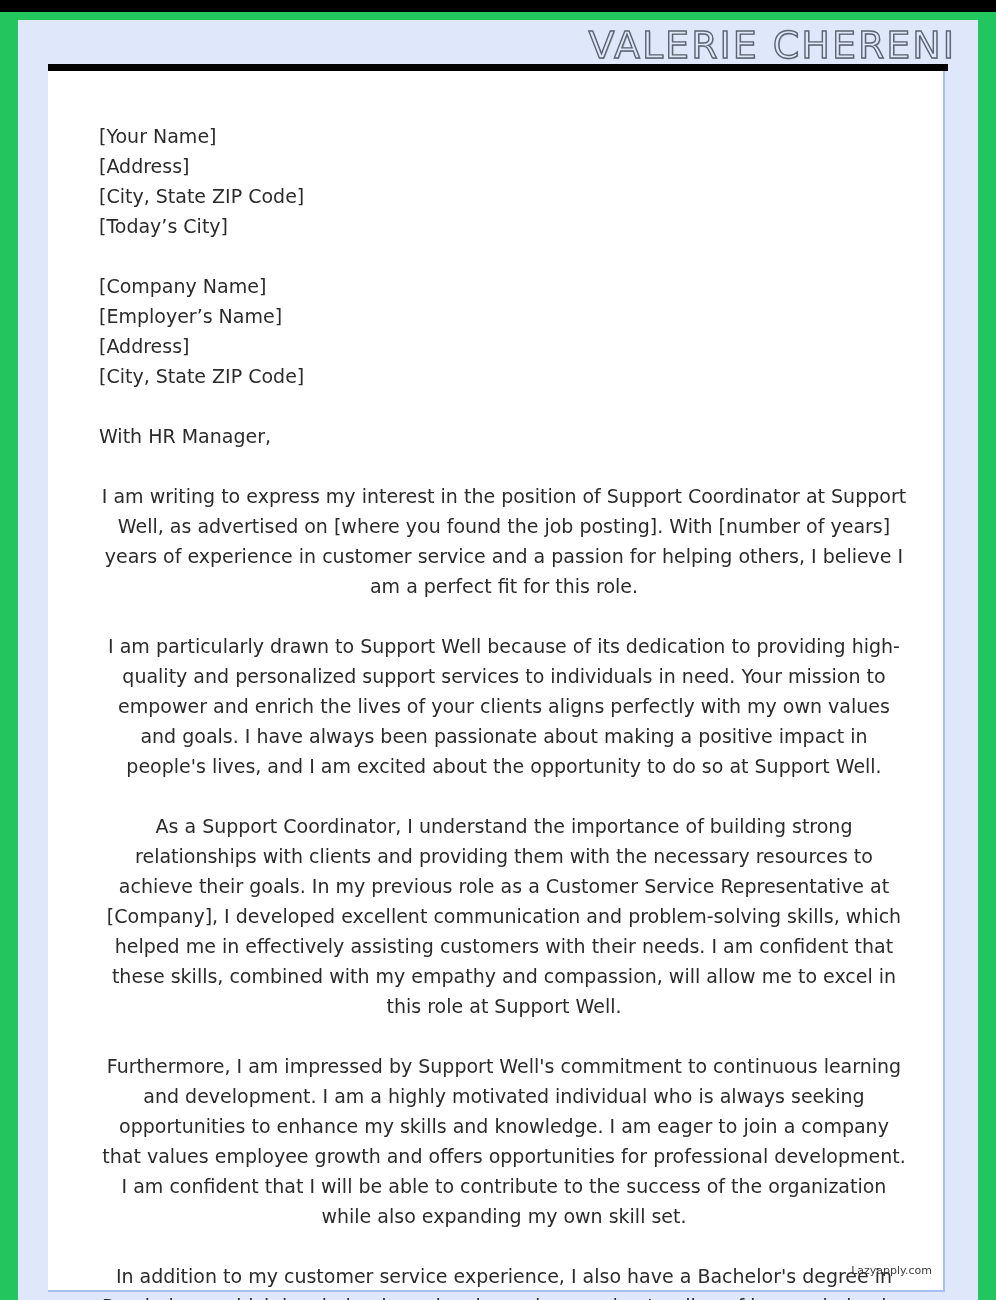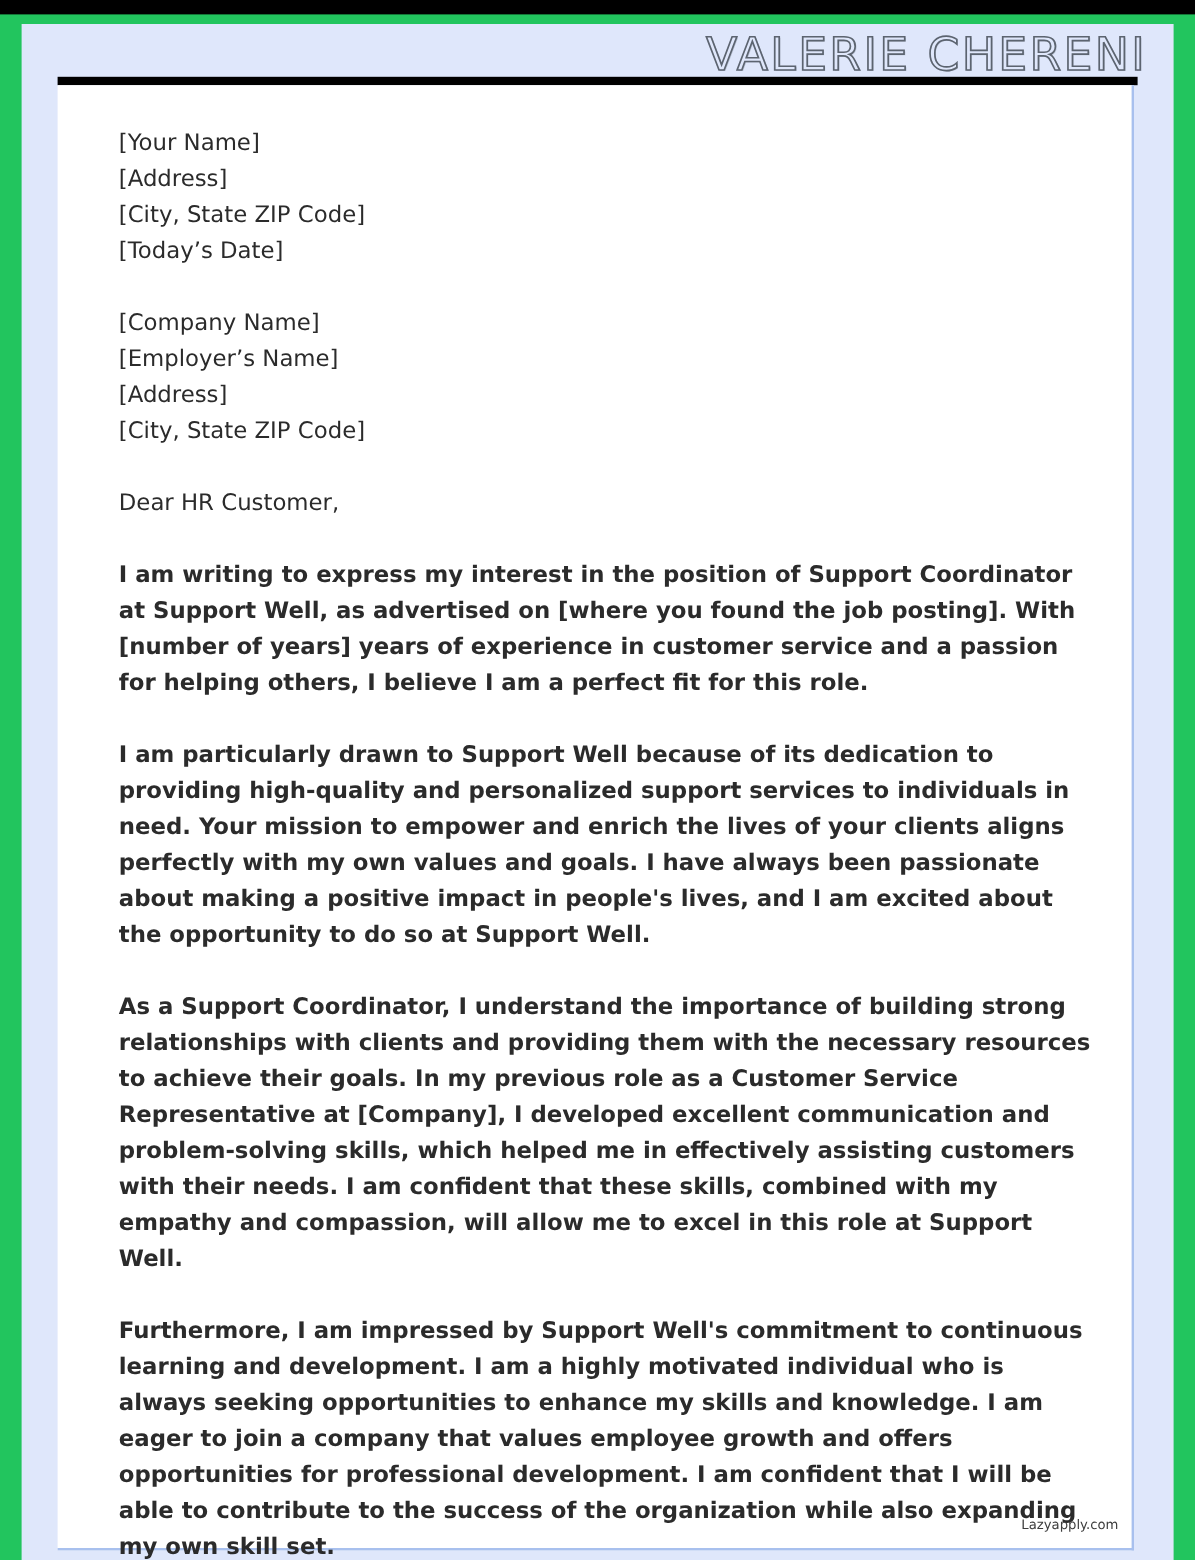--- a/index.html
+++ b/index.html
@@ -95,26 +95,25 @@
   #letter .block {
     margin: 0 0 30px 0;
   }
   #letter .block:last-child {
     margin-bottom: 0;
   }
   #letter .line {
     white-space: pre-wrap;
   }
   #letter .para {
-    text-align: left;
+    text-align: center;
     white-space: pre-wrap;
-    font-weight: bold;
   }
   #address-block {
-    padding-top: 33px;
+    padding-top: 50px;
   }
 
   
   #watermark {
     position: absolute;
     right: 46px;
     top: 1243px;
     font-family: "DejaVu Sans", sans-serif;
     font-size: 11px;
     line-height: 16px;
@@ -136,32 +135,32 @@
     <div id="header-rule"></div>
 
     <div id="page"></div>
 
     <div id="letter">
 
       <div class="block" id="address-block">
         <div class="line">[Your Name]</div>
         <div class="line">[Address]</div>
         <div class="line">[City, State ZIP Code]</div>
-        <div class="line">[Today’s Date]</div>
+        <div class="line">[Today’s City]</div>
       </div>
 
       <div class="block">
         <div class="line">[Company Name]</div>
         <div class="line">[Employer’s Name]</div>
         <div class="line">[Address]</div>
         <div class="line">[City, State ZIP Code]</div>
       </div>
 
       <div class="block">
-        <div class="line">Dear HR Customer,</div>
+        <div class="line">With HR Manager,</div>
       </div>
 
       <div class="block para">I am writing to express my interest in the position of Support Coordinator at Support Well, as advertised on [where you found the job posting]. With [number of years] years of experience in customer service and a passion for helping others, I believe I am a perfect fit for this role.</div>
       <div class="block para">I am particularly drawn to Support Well because of its dedication to providing high-quality and personalized support services to individuals in need. Your mission to empower and enrich the lives of your clients aligns perfectly with my own values and goals. I have always been passionate about making a positive impact in people's lives, and I am excited about the opportunity to do so at Support Well.</div>
       <div class="block para">As a Support Coordinator, I understand the importance of building strong relationships with clients and providing them with the necessary resources to achieve their goals. In my previous role as a Customer Service Representative at [Company], I developed excellent communication and problem-solving skills, which helped me in effectively assisting customers with their needs. I am confident that these skills, combined with my empathy and compassion, will allow me to excel in this role at Support Well.</div>
       <div class="block para">Furthermore, I am impressed by Support Well's commitment to continuous learning and development. I am a highly motivated individual who is always seeking opportunities to enhance my skills and knowledge. I am eager to join a company that values employee growth and offers opportunities for professional development. I am confident that I will be able to contribute to the success of the organization while also expanding my own skill set.</div>
       <div class="block para">In addition to my customer service experience, I also have a Bachelor's degree in Psychology, which has helped me develop a deep understanding of human behavior and</div>
 
     </div>
 

